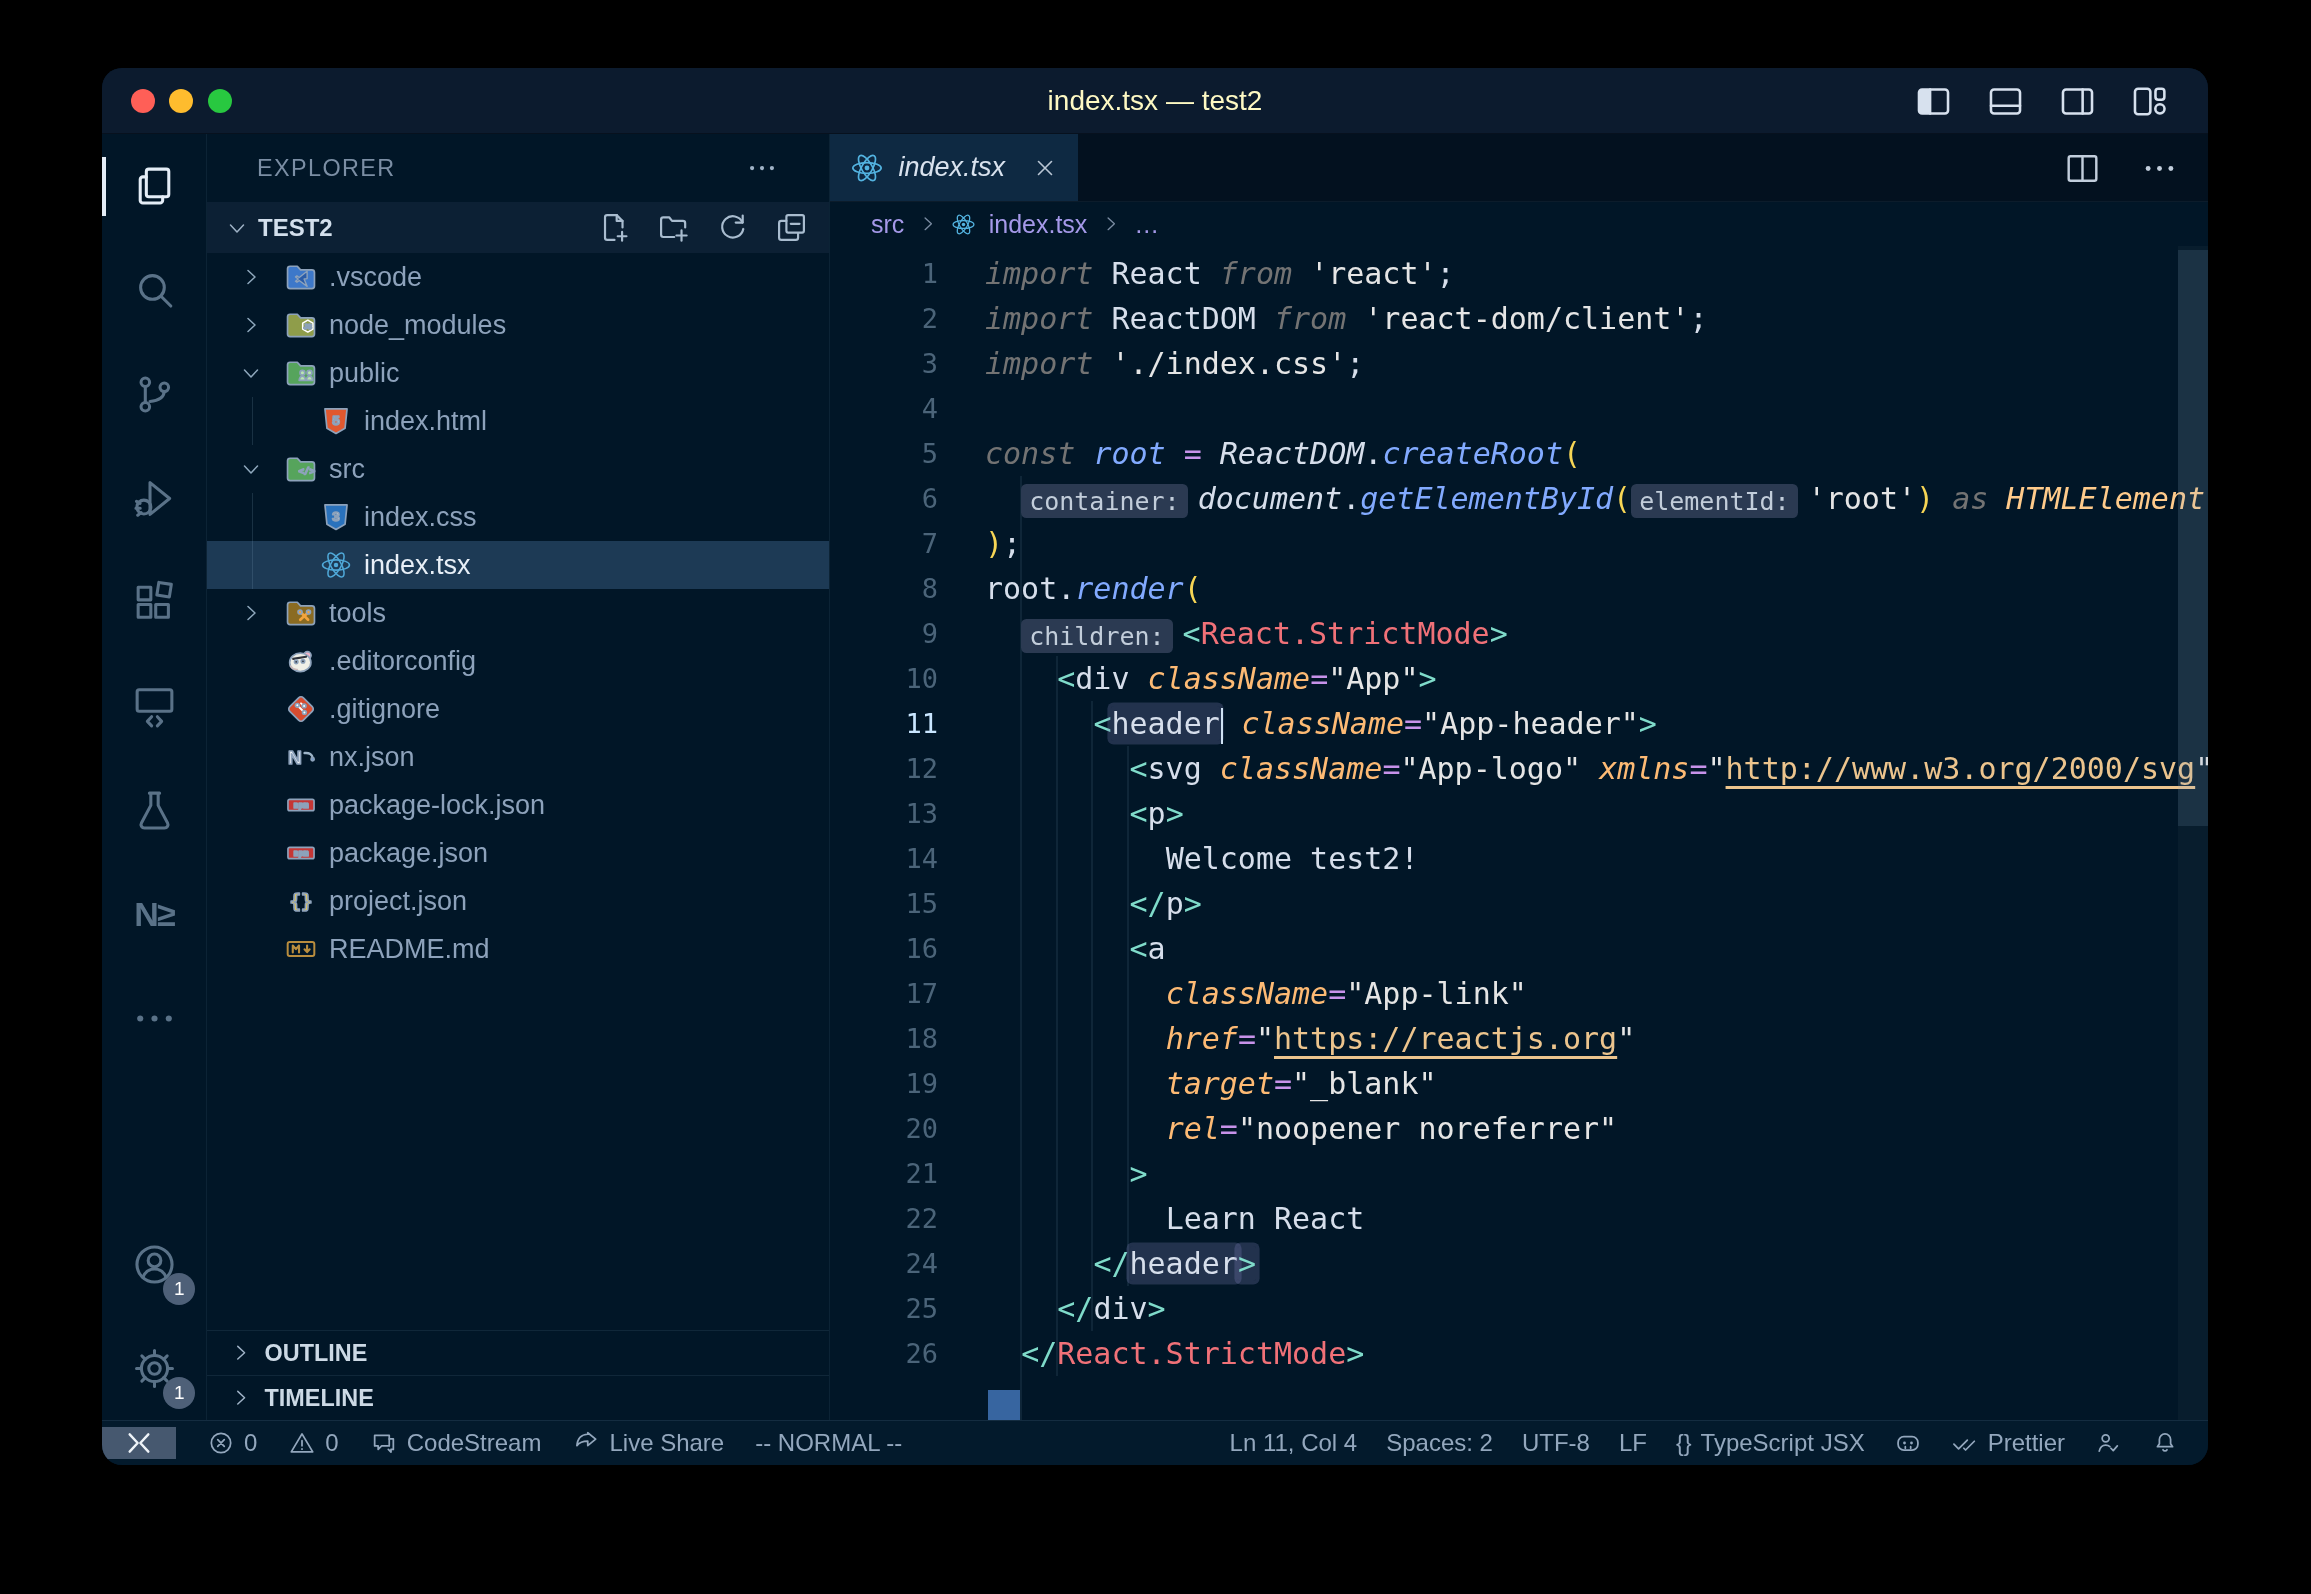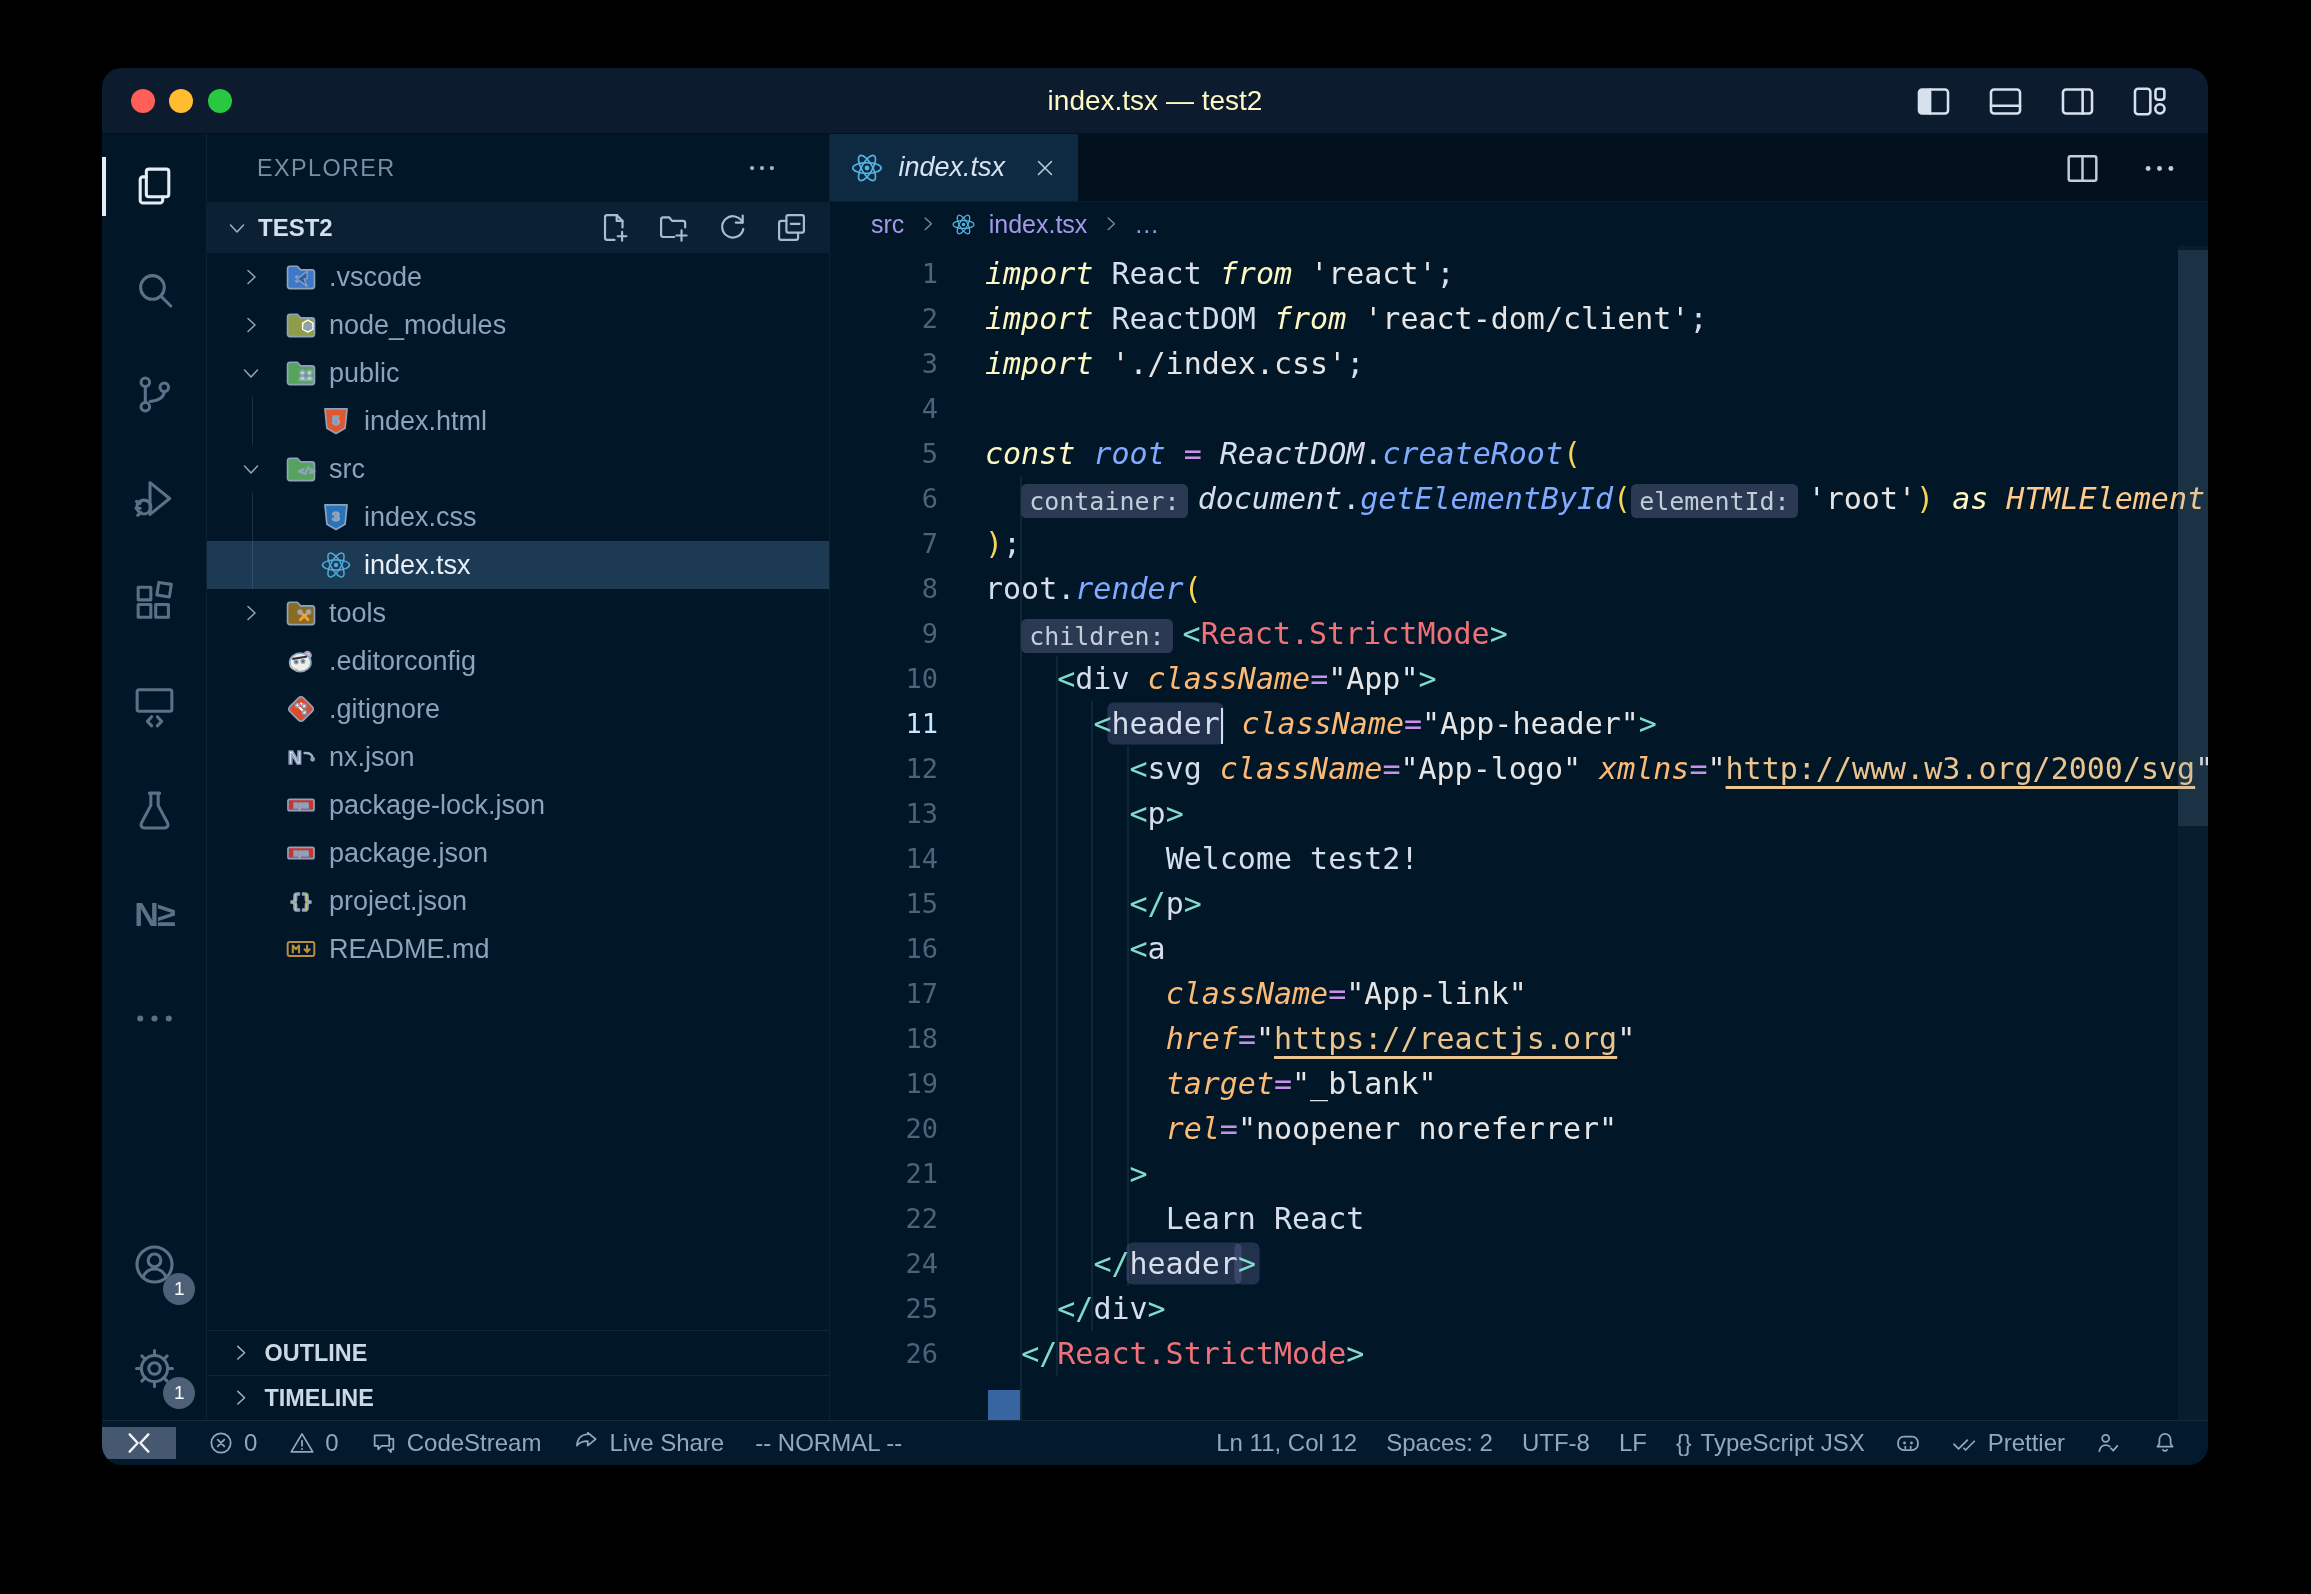--- a/index.html
+++ b/index.html
@@ -67,21 +67,21 @@
   .breadcrumbs{flex:0 0 44px;display:flex;align-items:center;padding-left:41px;font-size:25px;color:#a599e9;gap:12.6px}
   .bc-sep{color:#7a8ba1}.bc-sep svg{width:21.6px;height:21.6px}
   .bc-react{color:#53b3e0}.bc-react svg{width:25px;height:25px;stroke-width:1.2}
 
   .code{flex:1;position:relative;overflow:hidden;font-family:"DejaVu Sans Mono",monospace;font-size:30px;line-height:45px}
   .code-inner{position:absolute;inset:0;padding-top:5.4px}
   .code-line{height:45px;display:flex;white-space:pre}
   .gutter{flex:0 0 126px;text-align:right;padding-right:18px;color:#4b6479;font-size:27px}
   .code-line.active .gutter{color:#c9e6ff}
   .lc{padding-left:29px}
-  .tk-kw{color:#fef9c3;font-style:italic}
+  .tk-kw{color:#737373;font-style:italic}
   .tk-pid{color:#d6deeb}
   .tk-iid{color:#d6deeb;font-style:italic}
   .tk-fn{color:#82aaff;font-style:italic}
   .tk-bvar{color:#82aaff;font-style:italic}
   .tk-str{color:#e5e5e5}
   .tk-link{color:#ecc48d;text-decoration:underline;text-decoration-thickness:2.7px;text-underline-offset:7.2px}
   .tk-type{color:#ffcb8b;font-style:italic}
   .tk-tagb{color:#7fdbca}
   .tk-tag{color:#d6deeb}
   .tk-comp{color:#f07178}
@@ -638,21 +638,21 @@
             </svg>
           </span>
           <span>Live Share</span>
         </div>
         <div class="sb-item">
           <span>-- NORMAL --</span>
         </div>
       </div>
     <div class="sb-right" id="sb-right">
         <div class="sb-item">
-          <span>Ln 11, Col 12</span>
+          <span>Ln 11, Col 4</span>
         </div>
         <div class="sb-item">
           <span>Spaces: 2</span>
         </div>
         <div class="sb-item">
           <span>UTF-8</span>
         </div>
         <div class="sb-item">
           <span>LF</span>
         </div>

